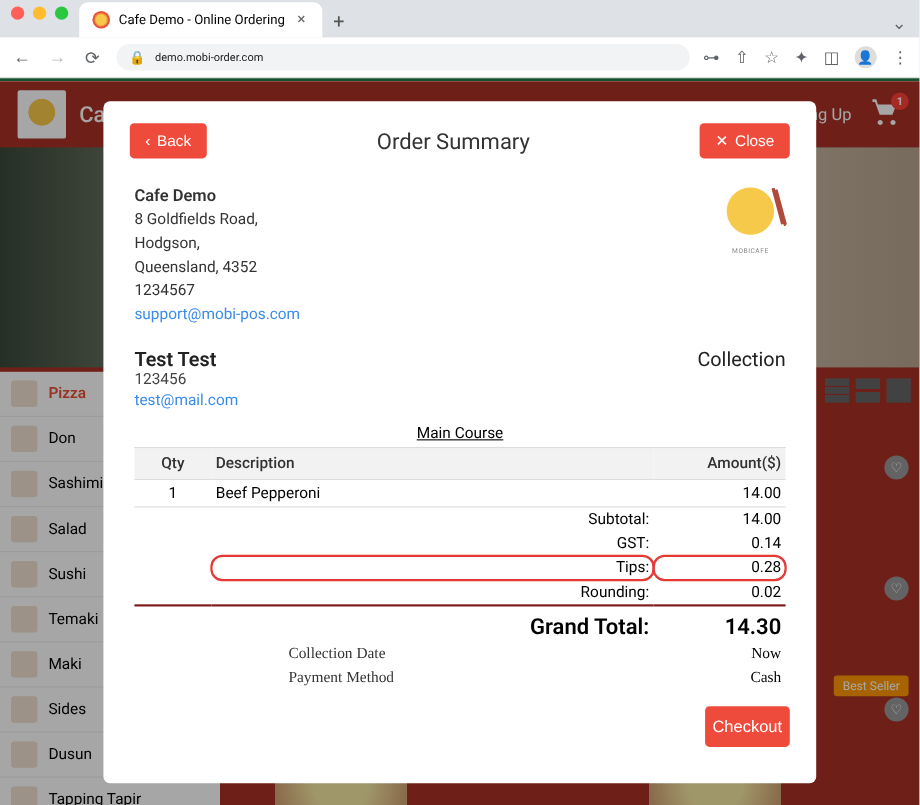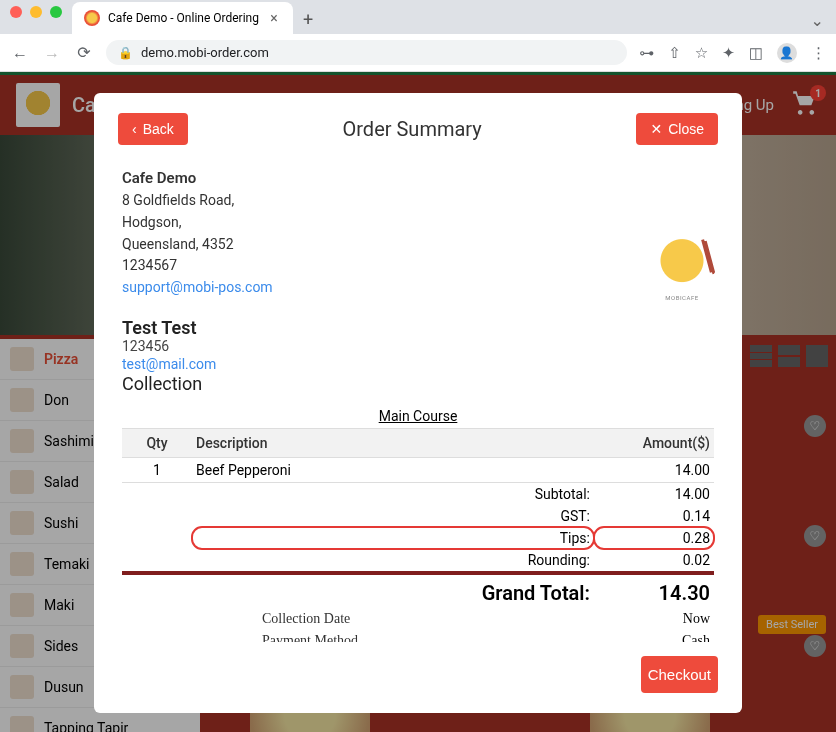--- a/index.html
+++ b/index.html
@@ -18,21 +18,21 @@
     .tab-title { flex: 1; white-space: nowrap; overflow: hidden; text-overflow: ellipsis; }
     .tab-close { width: 14px; height: 14px; display: flex; align-items: center; justify-content: center; font-size: 14px; color: #666; cursor: pointer; }
     .new-tab { padding: 4px 10px; font-size: 18px; color: #555; cursor: pointer; }
     .dropdown-chevron { margin-left: auto; padding: 4px 12px; color: #666; cursor: pointer; }
     
     .toolbar { display: flex; align-items: center; background: #fff; padding: 6px 10px; gap: 12px; border-bottom: 1px solid #ddd; }
     .nav-btn { width: 20px; height: 20px; display: flex; align-items: center; justify-content: center; color: #5f6368; cursor: pointer; font-size: 16px; }
     .nav-btn.disabled { color: #bbb; }
     .address-bar { flex: 1; display: flex; align-items: center; background: #f1f3f4; border-radius: 20px; padding: 5px 12px; gap: 8px; }
     .lock-icon { font-size: 12px; color: #5f6368; }
-    .url-text { font-size: 13px; color: #202124; }
+    .url-text { font-size: 10px; color: #202124; }
     .toolbar-icons { display: flex; gap: 14px; align-items: center; color: #5f6368; font-size: 15px; }
     .toolbar-icon { cursor: pointer; }
     .avatar-icon { width: 20px; height: 20px; border-radius: 50%; background: #ddd; display: flex; align-items: center; justify-content: center; font-size: 12px; }
     
     
     .page { position: relative; height: 660px; background: #a93226; overflow: hidden; }
     .page-header { background: #a93226; display: flex; align-items: center; padding: 8px 16px; gap: 12px; }
     .logo-small { width: 44px; height: 44px; background: #fff; border: 2px solid #fff; border-radius: 2px; }
     .logo-inner { width: 100%; height: 100%; background: radial-gradient(circle at 50% 45%, #f7c94a 40%, transparent 42%), #fff; border-radius: 2px; position: relative; }
     .brand { color: #fff; font-size: 20px; font-weight: 500; }
@@ -62,49 +62,49 @@
     .overlay { position: absolute; inset: 0; background: rgba(0,0,0,0.35); display: flex; justify-content: center; padding-top: 18px; }
     .modal { background: #fff; width: 648px; border-radius: 6px; padding: 20px 24px; display: flex; flex-direction: column; max-height: 620px; }
     .modal-header { display: flex; align-items: center; justify-content: space-between; margin-bottom: 12px; }
     .modal-title { font-size: 20px; color: #333; }
     .btn { border: none; border-radius: 4px; padding: 8px 14px; font-size: 14px; cursor: pointer; display: inline-flex; align-items: center; gap: 6px; }
     .btn-danger { background: #ee4b3c; color: #fff; }
     .btn-checkout { background: #ee4b3c; color: #fff; padding: 10px 7px; font-size: 15px; }
     .modal-footer { display: flex; justify-content: flex-end; margin-top: 14px; }
     
     .summary-body { overflow-y: auto; padding: 0 4px; }
-    .vendor-block { display: flex; justify-content: space-between; margin-bottom: 18px; margin-top: 10px; align-items: flex-end; }
+    .vendor-block { display: flex; justify-content: space-between; margin-bottom: 18px; margin-top: 10px; }
     .vendor-info { font-size: 14px; line-height: 1.55; color: #333; }
     .vendor-name { font-weight: 600; font-size: 15px; }
     .vendor-email { color: #3b8beb; }
     .vendor-logo { width: 64px; height: 64px; }
     .vendor-logo-inner { width: 100%; height: 100%; background: radial-gradient(circle at 50% 40%, #f7c94a 42%, transparent 44%); position: relative; }
     .vendor-logo-inner::after { content: "MOBICAFE"; position: absolute; bottom: -2px; left: 0; right: 0; font-size: 6px; text-align: center; color: #888; letter-spacing: 0.5px; }
     .vendor-chop { position: absolute; top: 6px; right: -8px; width: 30px; transform: rotate(30deg); }
     
-    .customer-block { display: flex; justify-content: space-between; align-items: flex-start; margin-bottom: 10px; flex-direction: column; }
+    .customer-block { display: flex; justify-content: space-between; align-items: flex-start; margin-bottom: 10px; }
     .customer-name { font-size: 18px; font-weight: 600; color: #222; }
     .customer-phone { font-size: 14px; color: #444; }
     .customer-email { font-size: 14px; color: #3b8beb; }
     .order-type { font-size: 18px; color: #222; }
     
     .order-table { width: 100%; font-size: 14px; border-collapse: collapse; }
     .order-table th { text-align: left; padding: 6px 4px; font-weight: 500; background: #f2f2f2; border-top: 1px solid #ddd; border-bottom: 1px solid #ddd; color: #333; }
     .order-table th.qty { text-align: center; width: 70px; }
     .order-table th.amt { text-align: right; width: 120px; }
     .course-header { text-align: center !important; text-decoration: underline; padding: 4px; border-bottom: 1px solid #ddd; }
     .order-table td { padding: 4px 4px; }
     .order-table td.qty { text-align: center; }
     .order-table td.amt { text-align: right; }
     .item-row { border-bottom: 1px solid #ddd; }
     .totals-row td { padding: 3px 4px; }
     .totals-label { text-align: right; }
     .totals-value { text-align: right; }
     .tips-row td { outline: 2px solid #e53935; outline-offset: -1px; border-radius: 10px; }
-    .grand-row td { font-size: 20px; font-weight: 600; padding-top: 6px; border-top: 4px solid #7f1d1d; }
+    .grand-row td { font-size: 20px; font-weight: 600; padding-top: 6px; border-top: 2px solid #7f1d1d; }
     .detail-row td { font-size: 14px; padding: 3px 4px; font-family: Liberation Serif, serif; }
     .detail-label { text-align: left; padding-left: 140px !important; color: #333; }
     .detail-value { text-align: right; }
     
     .subtotal-top { border-top: 1px solid #ddd; }
   </style>
 </head>
 <body>
 
 <div class="browser-chrome">

